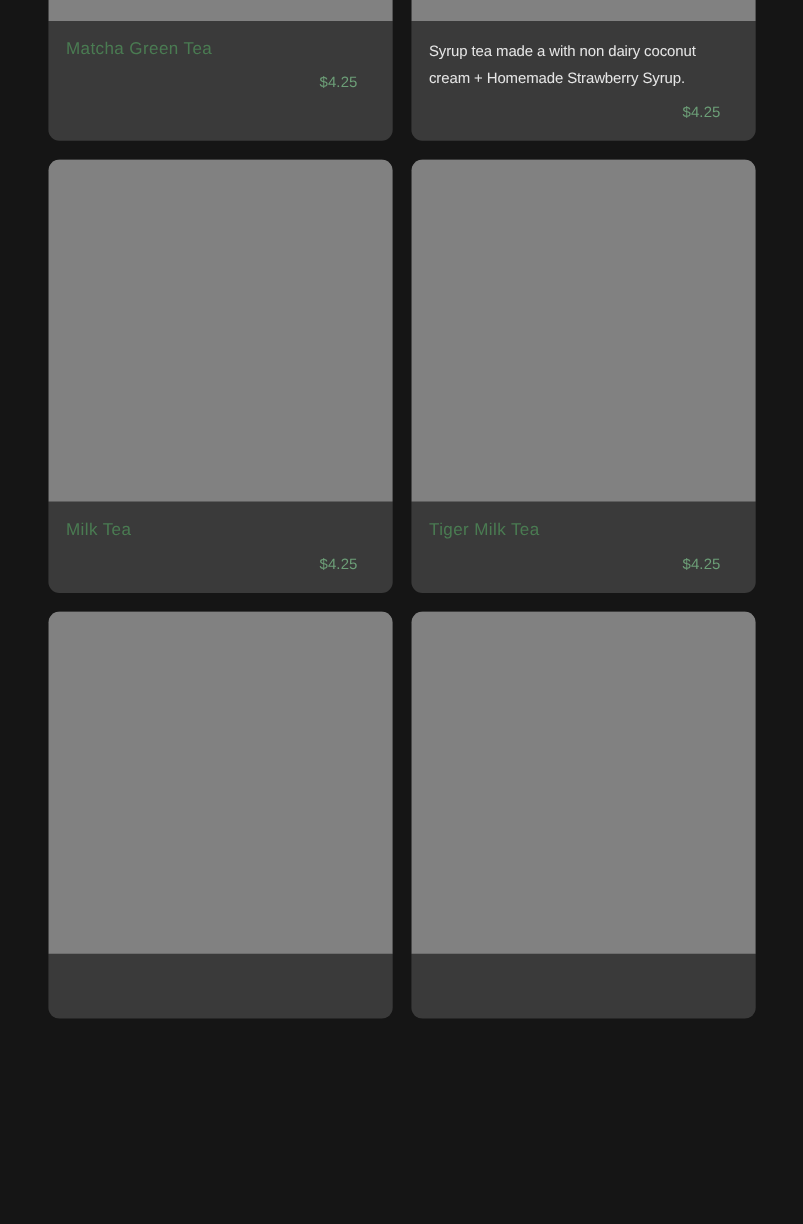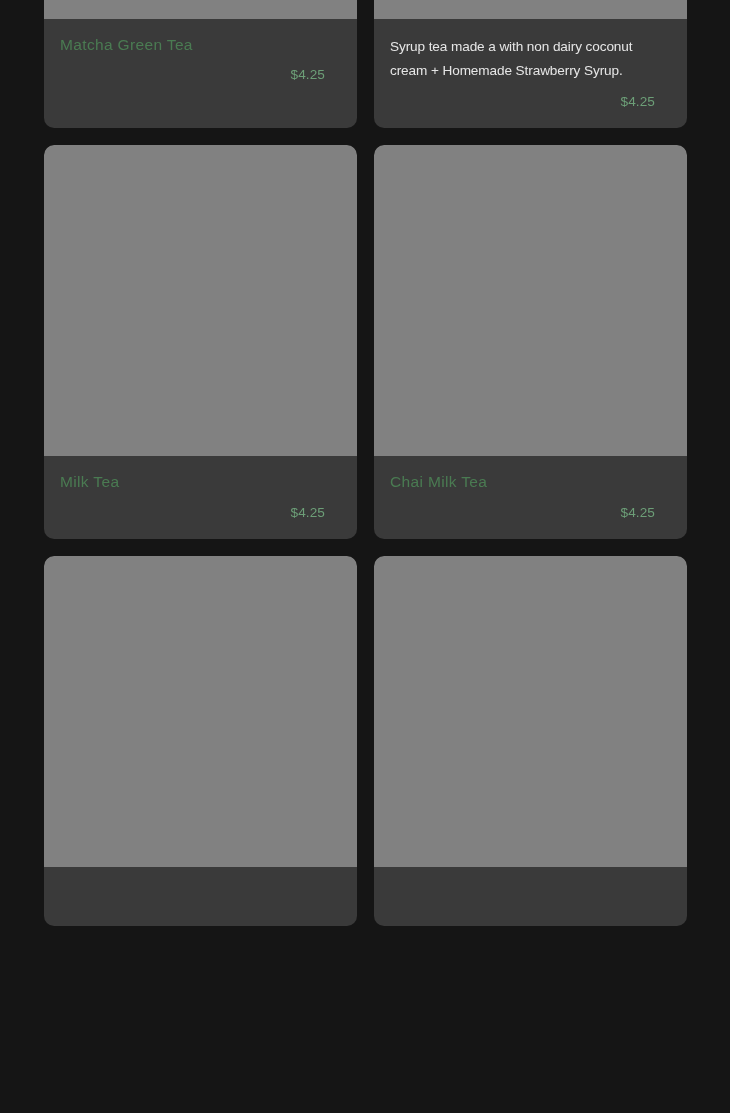--- a/index.html
+++ b/index.html
@@ -105,21 +105,21 @@
     <div class="product-image"></div>
     <div class="product-body">
       <div class="product-title">Milk Tea</div>
       <div class="product-price">$4.25</div>
     </div>
   </div>
 
   <div class="product-card">
     <div class="product-image"></div>
     <div class="product-body">
-      <div class="product-title">Chai Milk Tea</div>
+      <div class="product-title">Tiger Milk Tea</div>
       <div class="product-price">$4.25</div>
     </div>
   </div>
 
   <div class="product-card">
     <div class="product-image"></div>
     <div class="product-body">
       <div class="product-title"></div>
       <div class="product-desc"></div>
       <div class="product-price"></div>

